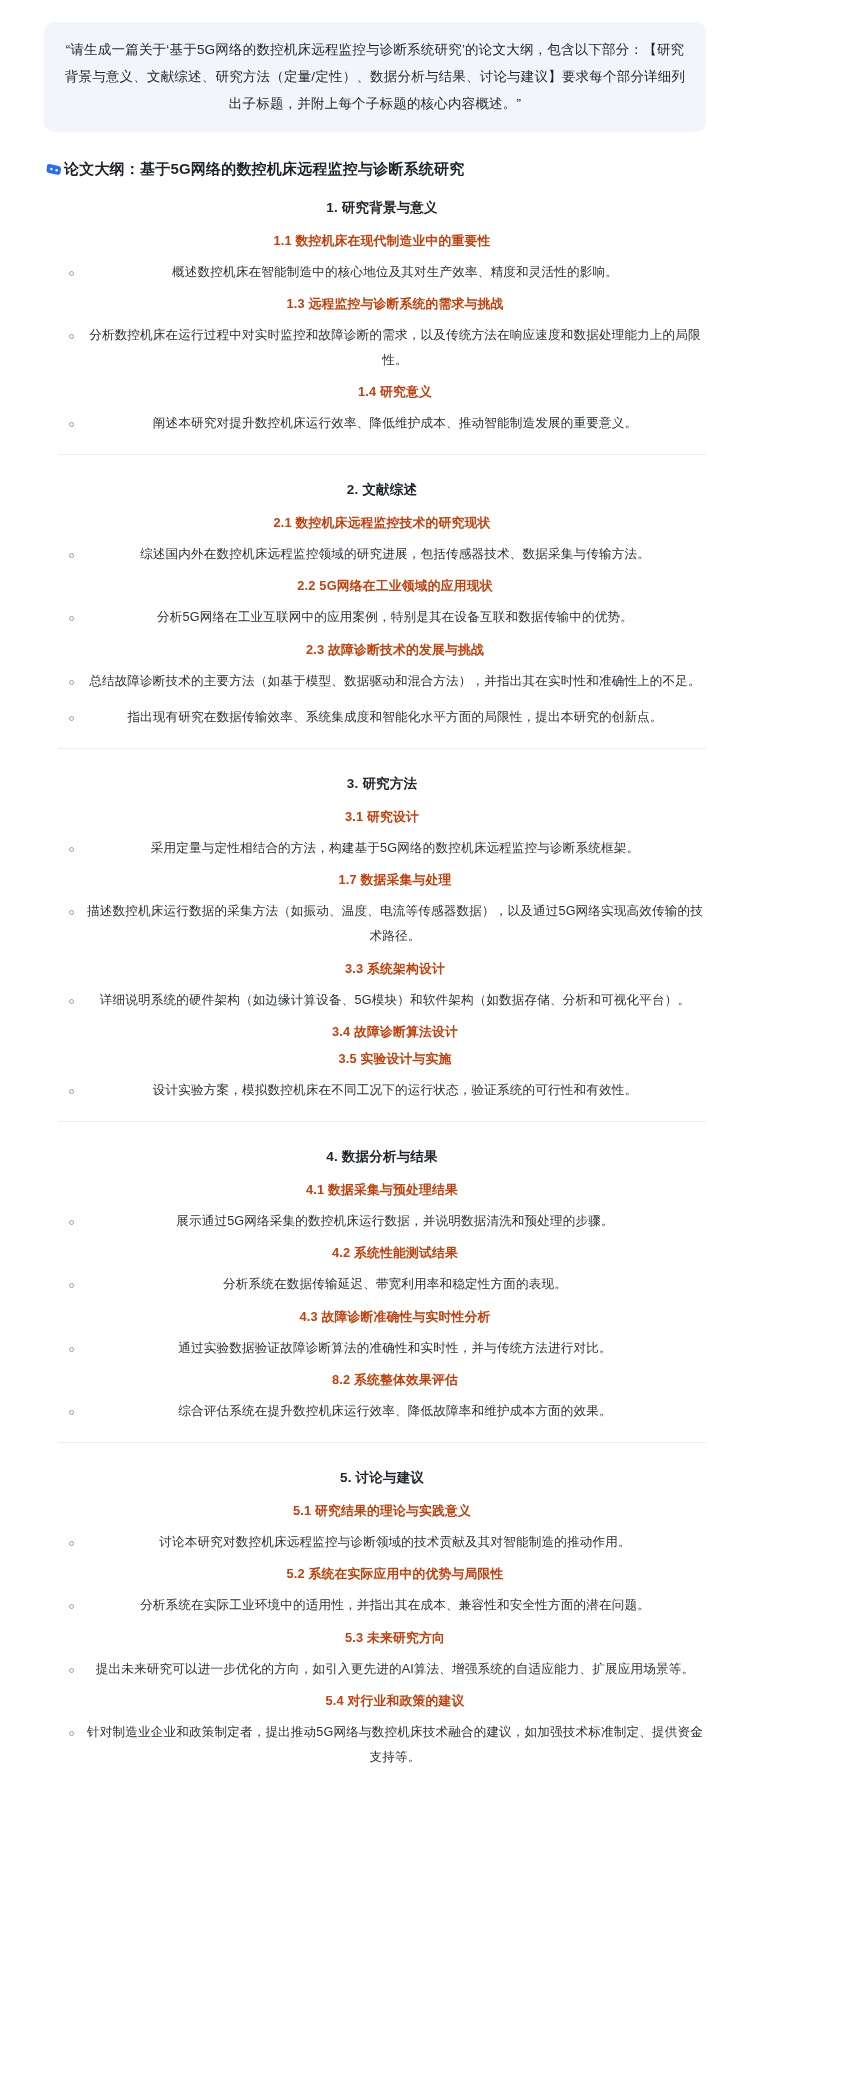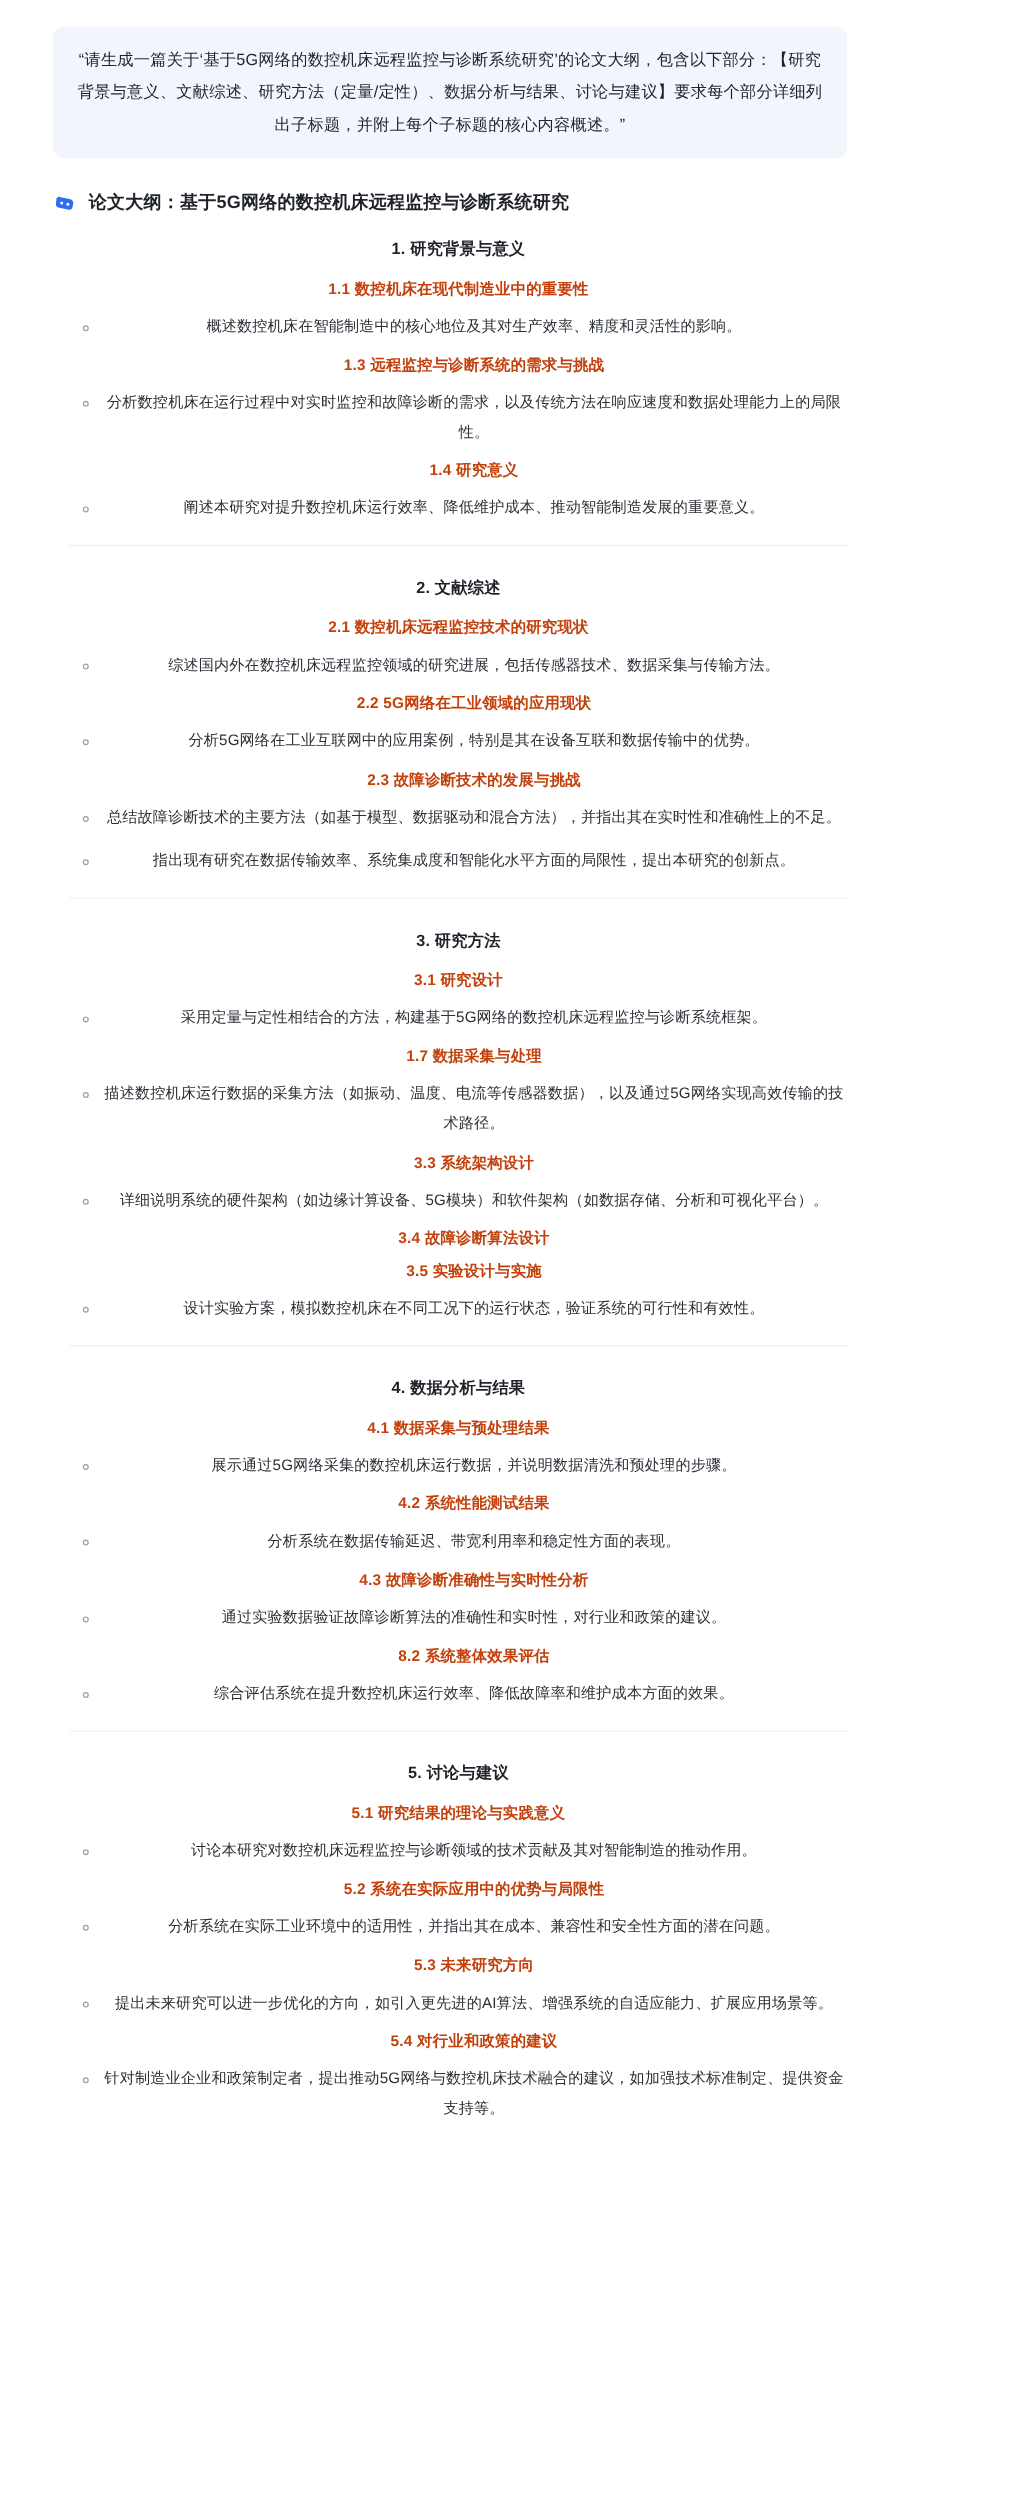--- a/index.html
+++ b/index.html
@@ -35,21 +35,20 @@
     line-height: 2.0;
     color: #1f2329;
     max-width: 700px;
     letter-spacing: .2px;
   }
 
   
   .answer-head {
     display: flex;
     align-items: flex-start;
-    gap: 10px;
     margin-bottom: 18px;
   }
   .bot-avatar {
     width: 20px;
     height: 20px;
     flex: 0 0 20px;
     margin-top: 2px;
   }
   .answer-title {
     font-size: 15px;
@@ -192,21 +191,21 @@
       <div class="sub-title">4.1 数据采集与预处理结果</div>
       <ul class="bullets">
         <li>展示通过5G网络采集的数控机床运行数据，并说明数据清洗和预处理的步骤。</li>
       </ul>
       <div class="sub-title indented">4.2 系统性能测试结果</div>
       <ul class="bullets">
         <li>分析系统在数据传输延迟、带宽利用率和稳定性方面的表现。</li>
       </ul>
       <div class="sub-title indented">4.3 故障诊断准确性与实时性分析</div>
       <ul class="bullets">
-        <li>通过实验数据验证故障诊断算法的准确性和实时性，对行业和政策的建议。</li>
+        <li>通过实验数据验证故障诊断算法的准确性和实时性，并与传统方法进行对比。</li>
       </ul>
       <div class="sub-title indented">8.2 系统整体效果评估</div>
       <ul class="bullets">
         <li>综合评估系统在提升数控机床运行效率、降低故障率和维护成本方面的效果。</li>
       </ul>
     </div>
 
     <div class="section">
       <div class="section-title">5. 讨论与建议</div>
       <div class="sub-title">5.1 研究结果的理论与实践意义</div>

